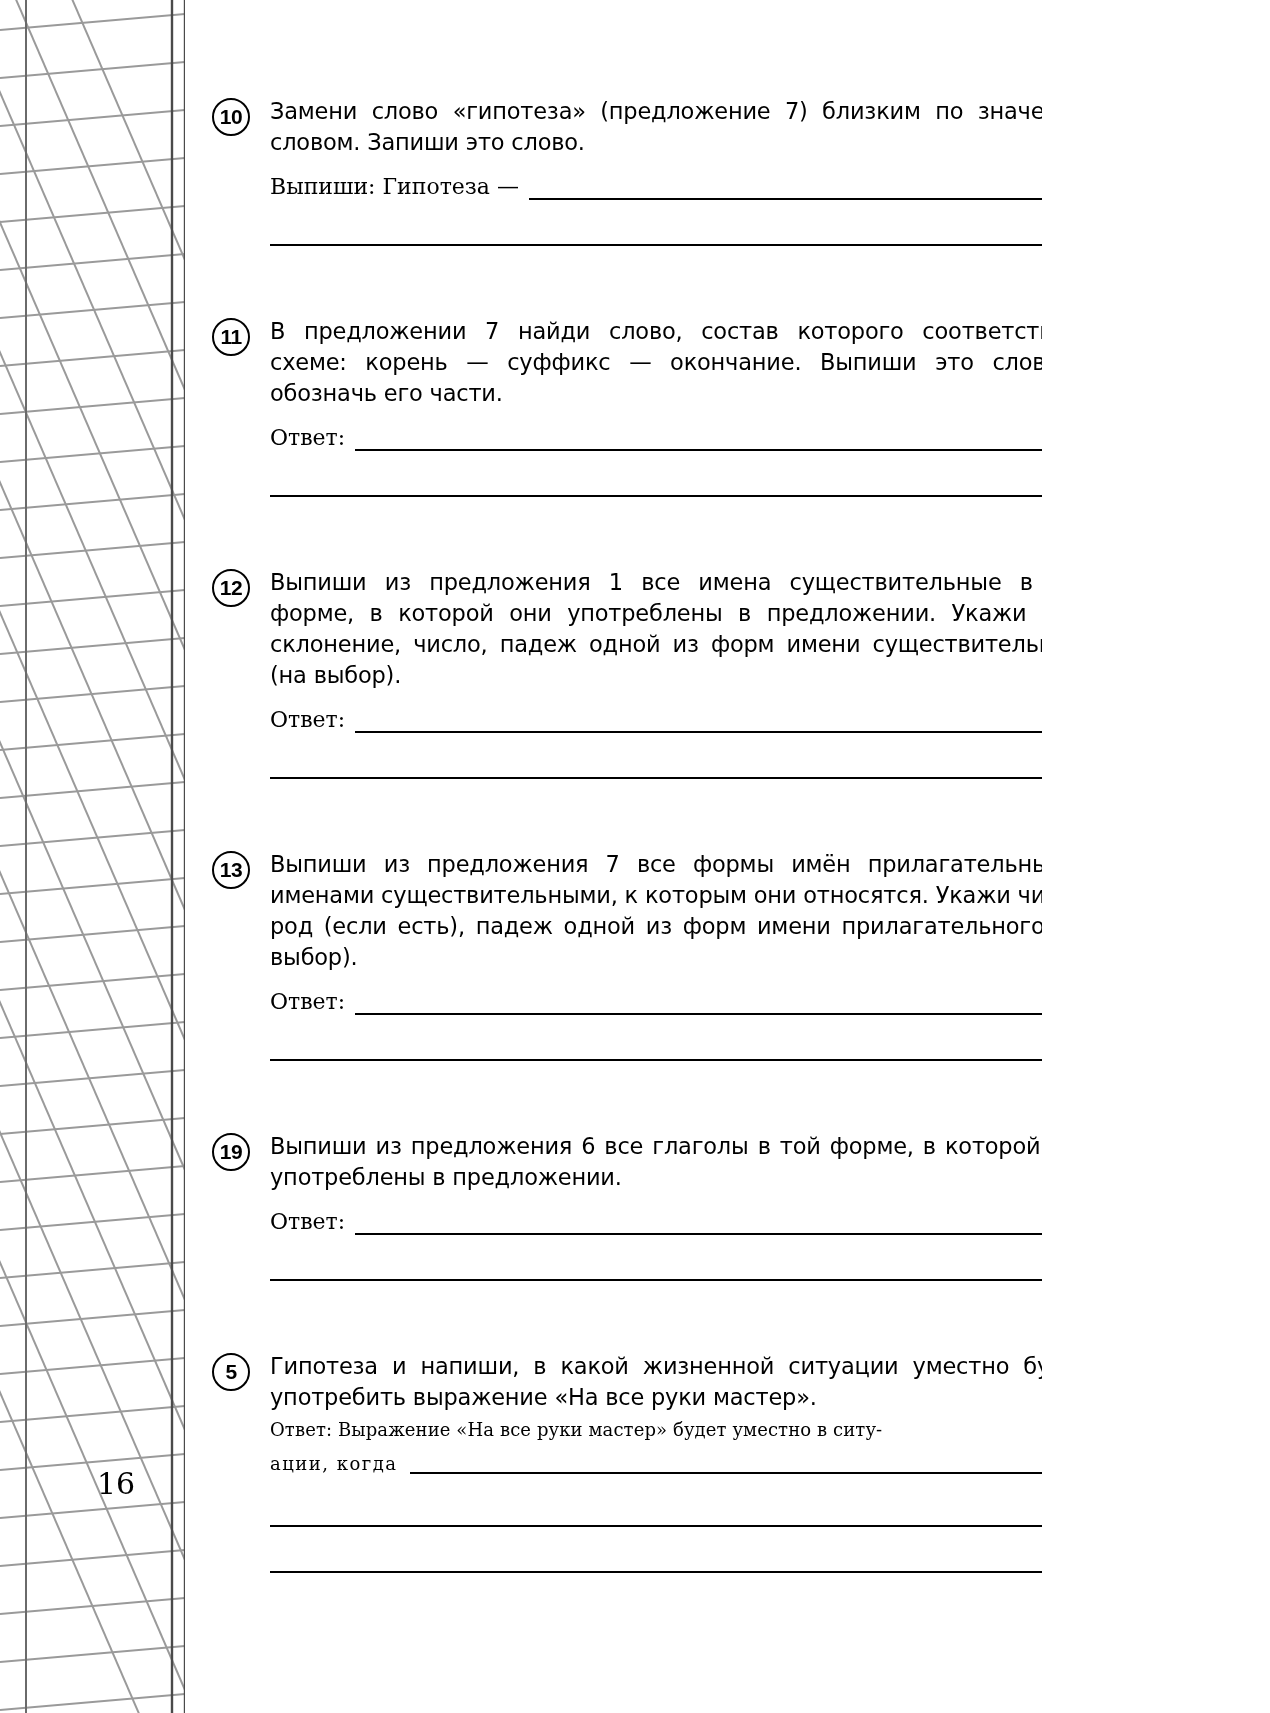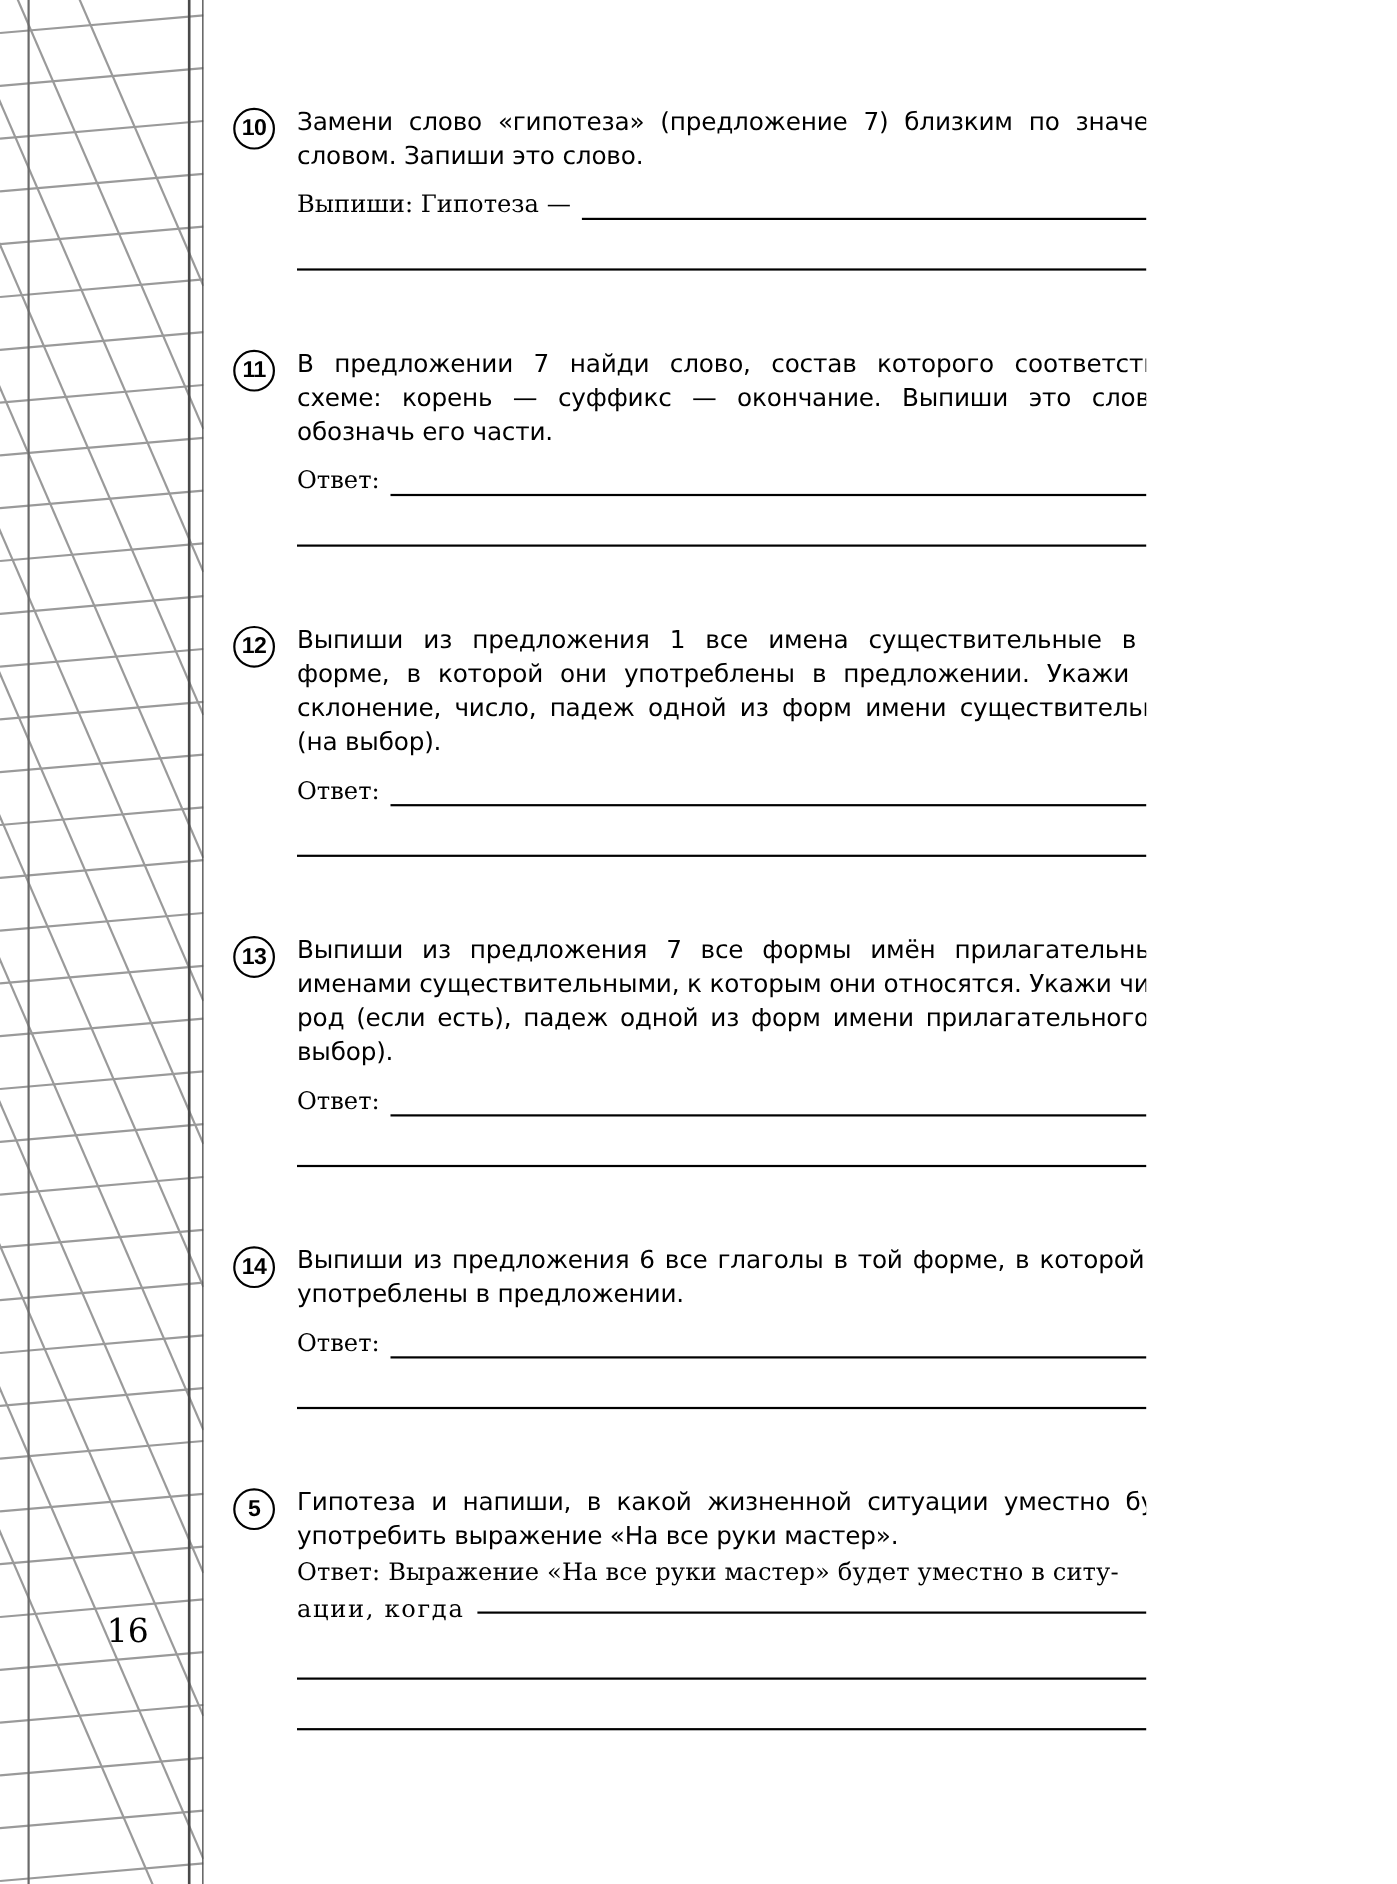--- a/index.html
+++ b/index.html
@@ -113,27 +113,27 @@
     border-bottom: 2.2px solid #000;
     height: 0;
   }
 
   .spacer-sm { height: 26px; }
   .spacer-md { height: 38px; }
 
   
   .ans-serif {
     font-family: "DejaVu Serif", serif;
-    font-size: 22px;
+    font-size: 18px;
     line-height: 34px;
     letter-spacing: 0.1px;
   }
   .ans-serif .line2 {
     display: flex;
-    align-items: flex-start;
+    align-items: center;
   }
   .ans-serif .line2 .word {
     white-space: nowrap;
     padding-right: 12px;
     letter-spacing: 1.5px;
   }
 
   
   .page-num {
     position: absolute;
@@ -281,21 +281,21 @@
           <span class="rule"></span>
         </div>
         <div class="rule-full"></div>
         <div class="spacer-sm"></div>
       </div>
     </div>
 
     <div class="spacer-md"></div>
 
     <div class="task">
-      <div class="num">14</div>
+      <div class="num">19</div>
       <div class="body">
         <p class="qtext">Выпиши из предложения 6 все глаголы в той форме, в которой они употреблены в предложении.</p>
         <div class="answer-row">
           <span class="answer-label">Ответ:</span>
           <span class="rule"></span>
         </div>
         <div class="rule-full"></div>
         <div class="spacer-sm"></div>
       </div>
     </div>

